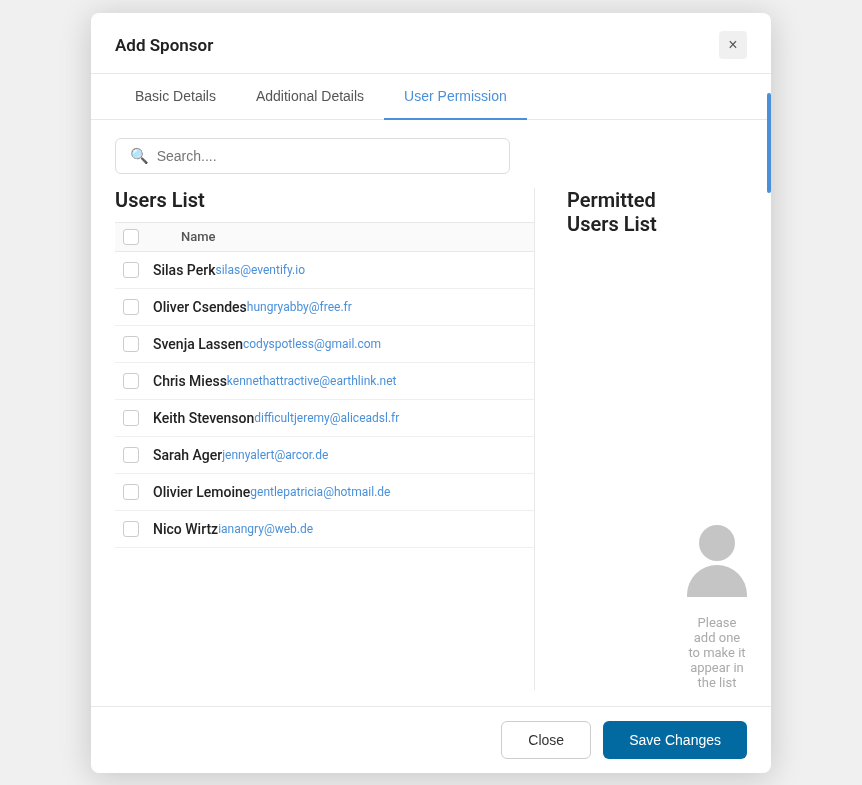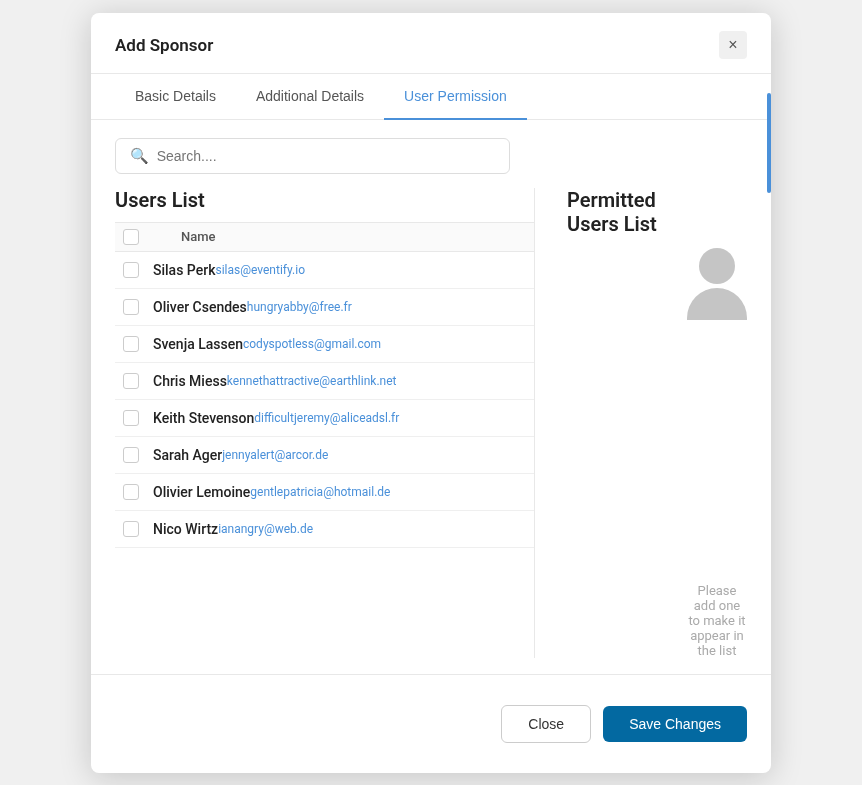--- a/index.html
+++ b/index.html
@@ -174,21 +174,21 @@
       flex-direction: row;
     }
     .permitted-panel .panel-title {
       margin-bottom: 0;
     }
     .empty-state {
       flex: 1;
       display: flex;
       flex-direction: column;
       align-items: center;
-      justify-content: space-between;
+      justify-content: flex-end;
       color: #bbb;
       font-size: 14px;
       padding-top: 60px;
     }
     .avatar-icon {
       margin-bottom: 10px;
       display: flex;
       flex-direction: column;
       align-items: center;
     }
@@ -208,22 +208,21 @@
     }
     .empty-text {
       color: #aaa;
       font-size: 13px;
       text-align: center;
       margin-top: 8px;
     }
     .modal-footer {
       display: flex;
       justify-content: flex-end;
-      align-items: center;
-      padding: 30px 24px;
+      padding: 14px 24px;
       border-top: 1px solid #e8e8e8;
       gap: 12px;
     }
     .btn-close {
       background: #fff;
       border: 1px solid #ccc;
       border-radius: 6px;
       padding: 10px 26px;
       font-size: 14px;
       font-weight: 500;

